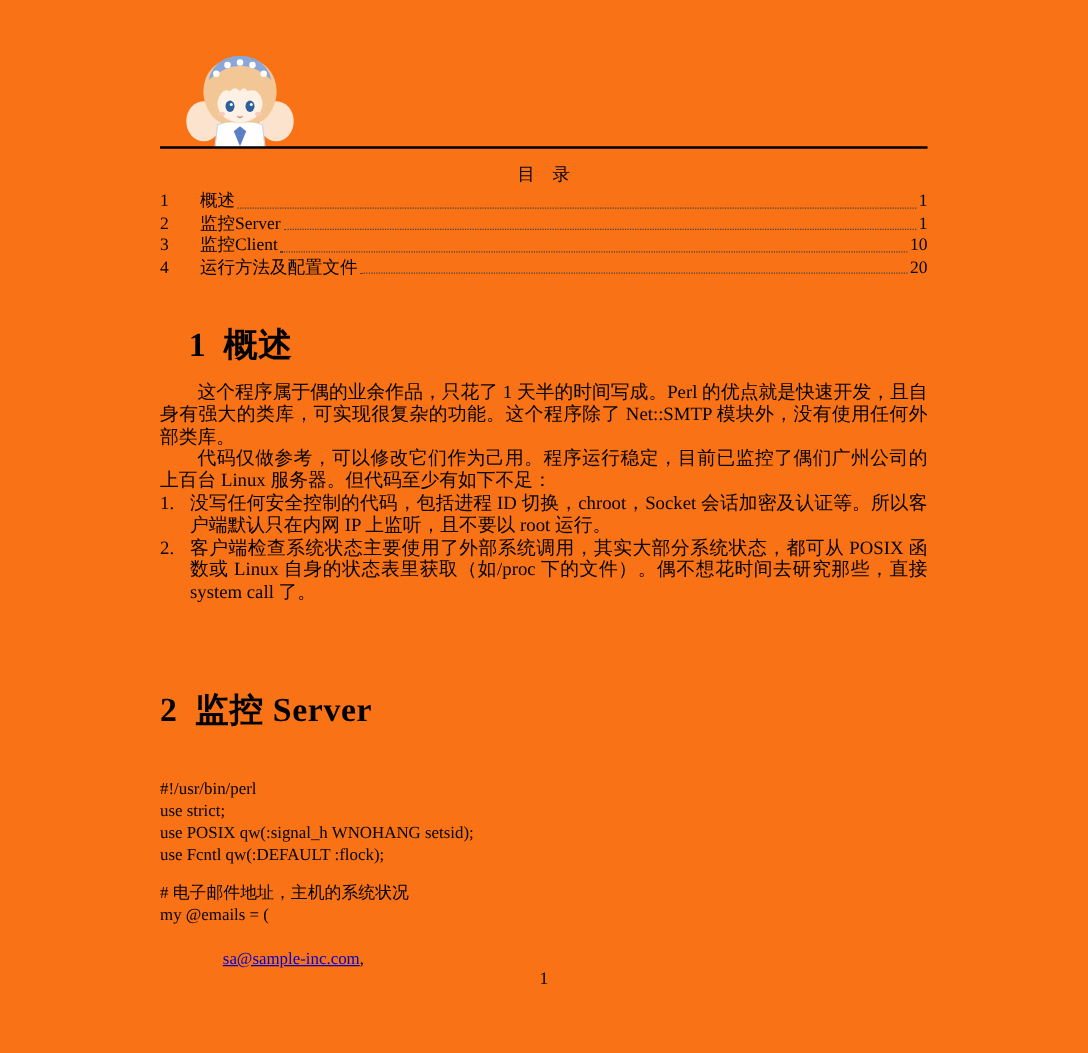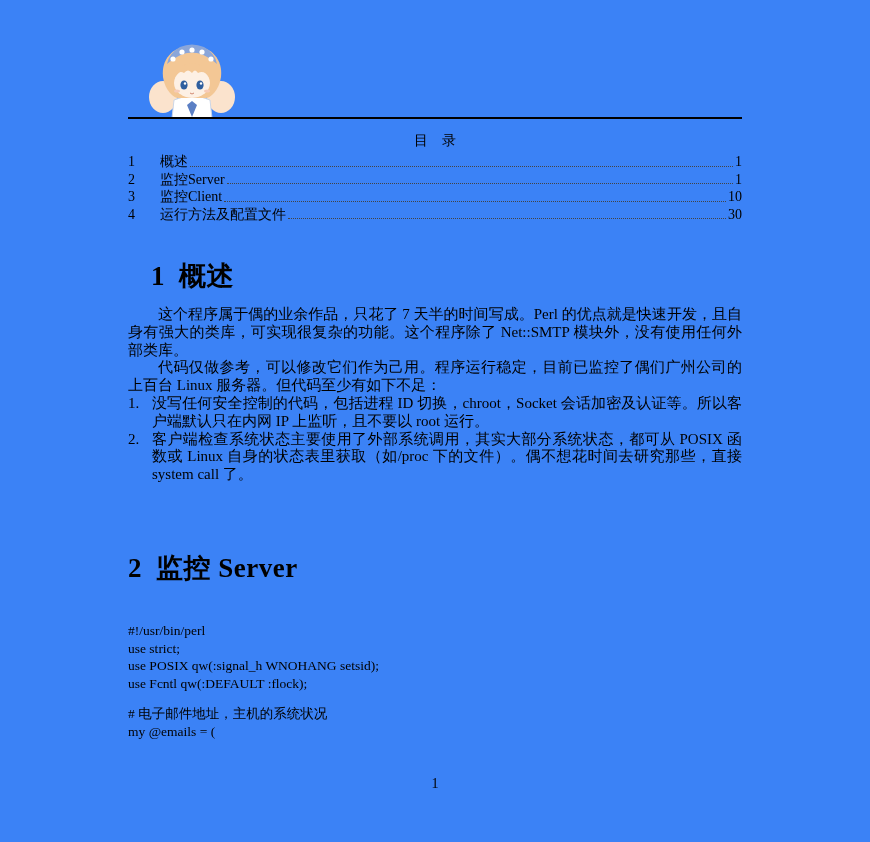--- a/index.html
+++ b/index.html
@@ -5,21 +5,21 @@
   * { margin: 0; padding: 0; box-sizing: border-box; }
   html, body { background: #ffffff; }
   body {
     font-family: "Liberation Serif", "DejaVu Serif", serif;
     color: #000000;
   }
   .page {
     position: relative;
     width: 870px;
     height: 842px;
-    background: #3b82f6;
+    background: #f97316;
     overflow: hidden;
   }
   .logo {
     position: absolute;
     left: 148px;
     top: 40px;
     width: 88px;
     height: 78px;
   }
   .header-rule {
@@ -159,30 +159,30 @@
     <div class="toc-row">
       <span class="toc-num">3</span>
       <span class="toc-label">监控Client</span>
       <span class="toc-leader"></span>
       <span class="toc-page">10</span>
     </div>
     <div class="toc-row">
       <span class="toc-num">4</span>
       <span class="toc-label">运行方法及配置文件</span>
       <span class="toc-leader"></span>
-      <span class="toc-page">30</span>
+      <span class="toc-page">20</span>
     </div>
   </div>
 
   <div class="section-heading h1-overview">
     <span class="h-num">1</span><span>概述</span>
   </div>
 
   <div class="overview-body">
-    <p class="body-para">这个程序属于偶的业余作品，只花了 7 天半的时间写成。Perl 的优点就是快速开发，且自身有强大的类库，可实现很复杂的功能。这个程序除了 Net::SMTP 模块外，没有使用任何外部类库。</p>
+    <p class="body-para">这个程序属于偶的业余作品，只花了 1 天半的时间写成。Perl 的优点就是快速开发，且自身有强大的类库，可实现很复杂的功能。这个程序除了 Net::SMTP 模块外，没有使用任何外部类库。</p>
     <p class="body-para">代码仅做参考，可以修改它们作为己用。程序运行稳定，目前已监控了偶们广州公司的上百台 Linux 服务器。但代码至少有如下不足：</p>
     <div class="num-list">
       <div class="num-item">
         <span class="li-num">1.</span>
         <span class="li-text">没写任何安全控制的代码，包括进程 ID 切换，chroot，Socket 会话加密及认证等。所以客户端默认只在内网 IP 上监听，且不要以 root 运行。</span>
       </div>
       <div class="num-item">
         <span class="li-num">2.</span>
         <span class="li-text">客户端检查系统状态主要使用了外部系统调用，其实大部分系统状态，都可从 POSIX 函数或 Linux 自身的状态表里获取（如/proc 下的文件）。偶不想花时间去研究那些，直接 system call 了。</span>
       </div>
@@ -194,17 +194,20 @@
   </div>
 
   <div class="code-block">
     <div class="code-line">#!/usr/bin/perl</div>
     <div class="code-line">use strict;</div>
     <div class="code-line">use POSIX qw(:signal_h WNOHANG setsid);</div>
     <div class="code-line">use Fcntl qw(:DEFAULT :flock);</div>
     <div class="code-blank"></div>
     <div class="code-line"># 电子邮件地址，主机的系统状况</div>
     <div class="code-line">my @emails = (</div>
+    <div class="code-line email-line">
+      <a class="email-link">sa@sample-inc.com</a><span>,</span>
+    </div>
   </div>
 
   <div class="footer-pagenum">1</div>
 
 </div>
 
 </body></html>

